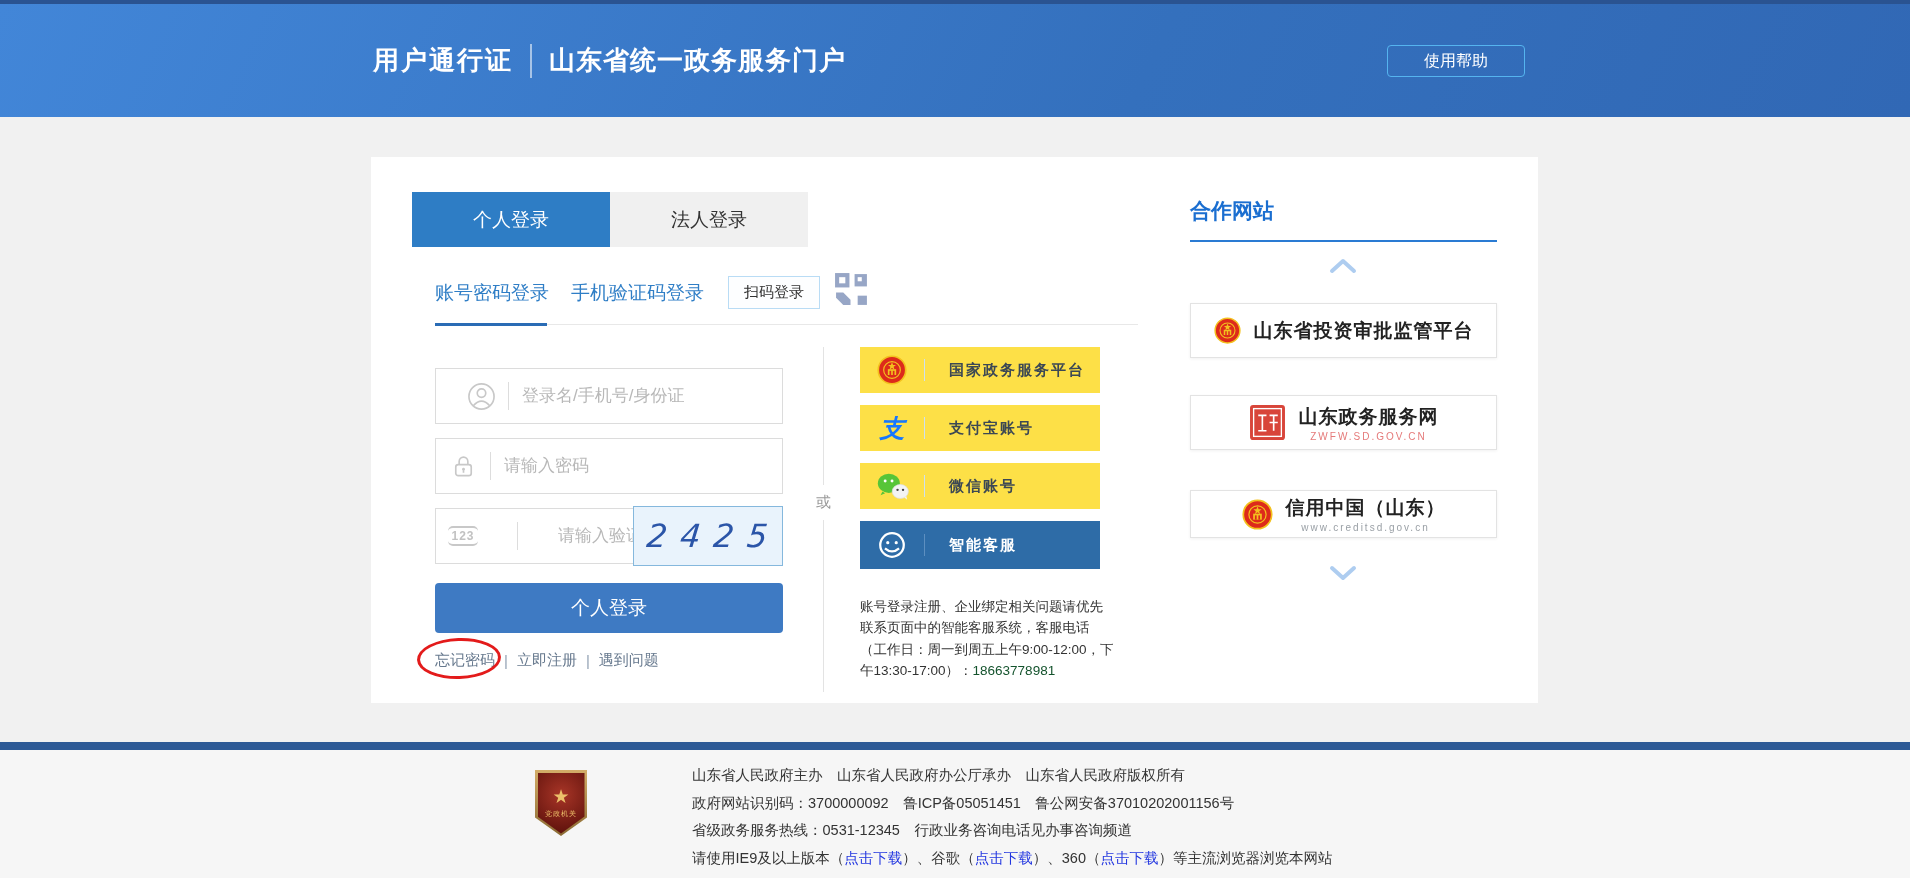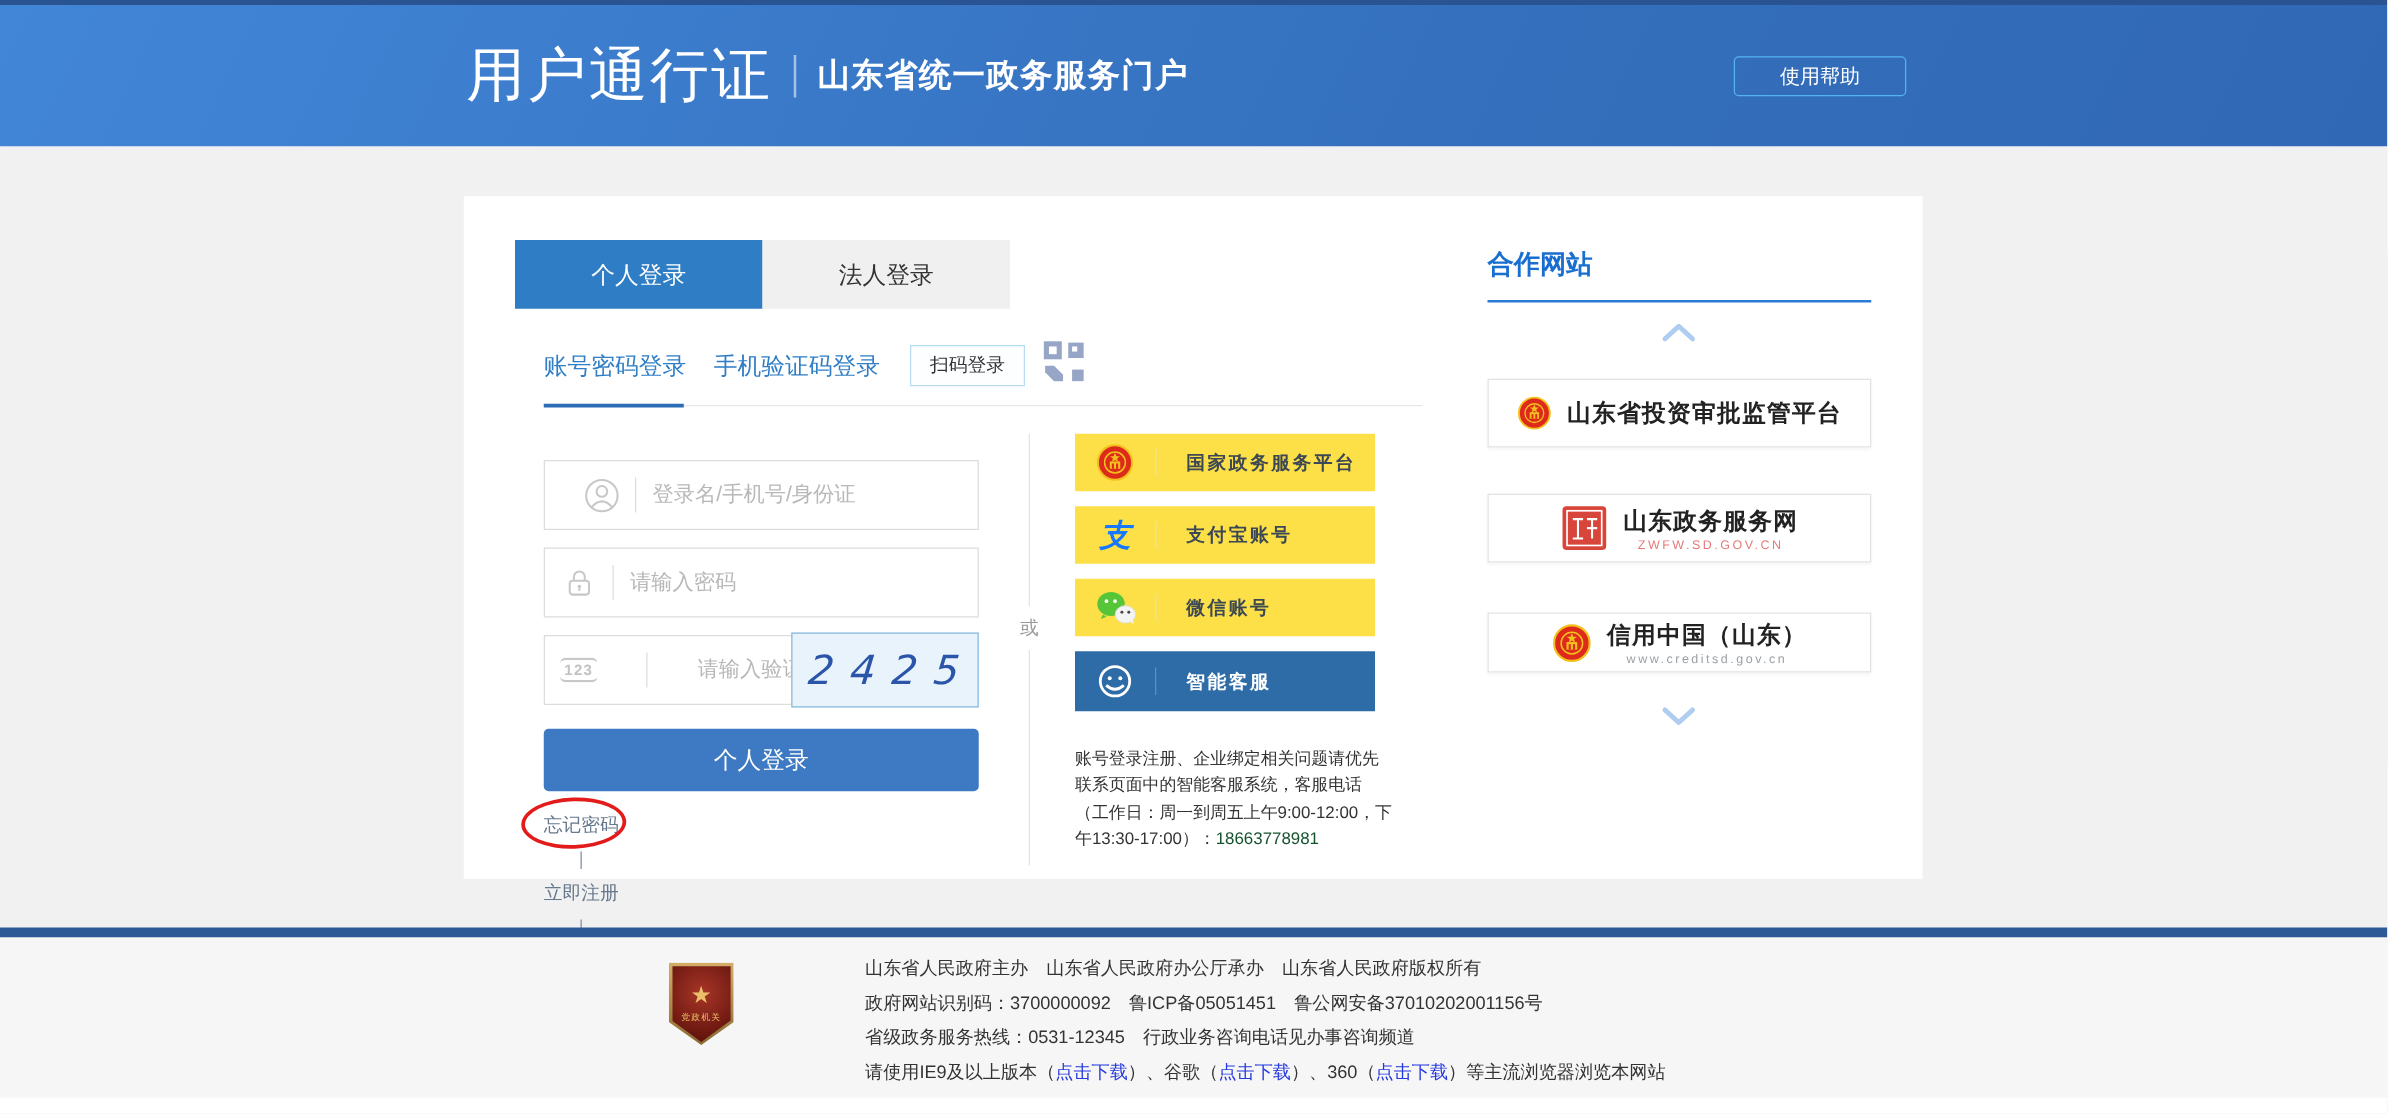--- a/index.html
+++ b/index.html
@@ -5,21 +5,21 @@
   * { box-sizing: border-box; }
   body { margin: 0; background: #fff; }
   .page { position: relative; width: 1910px; height: 891px; background: #f1f1f1;
           font-family: "Liberation Sans", "DejaVu Sans", sans-serif; overflow: hidden; }
 
   
   .topstrip { position: absolute; top: 0; left: 0; width: 100%; height: 4px; background: #2a5391; }
   .header   { position: absolute; top: 4px; left: 0; width: 100%; height: 113px;
               background: linear-gradient(115deg, #4286d8 0%, #3470bd 60%, #3168b5 100%); }
   .brand    { position: absolute; left: 373px; top: 0; height: 113px; display: flex; align-items: center; color: #fff; }
-  .brand-title   { font-size: 47px; font-weight: normal; letter-spacing: 2px; }
+  .brand-title   { font-size: 26px; font-weight: bold; letter-spacing: 2px; }
   .brand-divider { width: 2px; height: 34px; background: rgba(255,255,255,.55); margin: 0 17px; }
   .brand-sub     { font-size: 26px; font-weight: bold; letter-spacing: 1px; }
   .help-btn { position: absolute; right: 385px; top: 41px; width: 138px; height: 32px;
               background: transparent; border: 1px solid #55b4ef; border-radius: 4px;
               color: #fff; font-size: 16px; cursor: pointer; font-family: inherit; }
 
   
   .card { position: absolute; left: 371px; top: 157px; width: 1167px; height: 546px; background: #fff; }
 
   .acct-tabs { position: absolute; left: 41px; top: 35px; display: flex; }
@@ -50,21 +50,21 @@
   .captcha { position: absolute; left: 262px; top: 349px; width: 150px; height: 60px;
              background: #e9f3fc; border: 1px solid #85b8dd; display: flex; align-items: center;
              justify-content: center; cursor: pointer; }
   .captcha span { font-size: 32px; font-style: italic; color: #2b55a8; letter-spacing: 13px;
                   padding-left: 12px; transform: skewX(-6deg); font-family: "DejaVu Sans", sans-serif; }
 
   .submit { position: absolute; left: 64px; top: 426px; width: 348px; height: 50px; background: #3e7ac3;
             color: #fff; border: none; border-radius: 4px; font-size: 19px; cursor: pointer; font-family: inherit; }
 
   .links { position: absolute; left: 64px; top: 494px; font-size: 15px; color: #67798e;
-           display: flex; gap: 9px; align-items: center; flex-direction: column; }
+           display: flex; gap: 9px; align-items: center; }
   .links .lnk { cursor: pointer; }
   .links .sep { color: #93a2b4; }
   .red-ellipse { position: absolute; left: 46px; top: 481px; width: 84px; height: 41px;
                  border: 3px solid #e31b1b; border-radius: 50%; transform: rotate(-2deg); pointer-events: none; }
 
   .or-div { position: absolute; left: 452px; top: 190px; height: 345px; width: 1px; background: #e3e3e3; }
   .or-div span { position: absolute; top: 138px; left: -9px; background: #fff; padding: 8px 2px;
                  color: #999; font-size: 15px; }
 
   .alt { position: absolute; left: 489px; top: 190px; width: 240px; }

